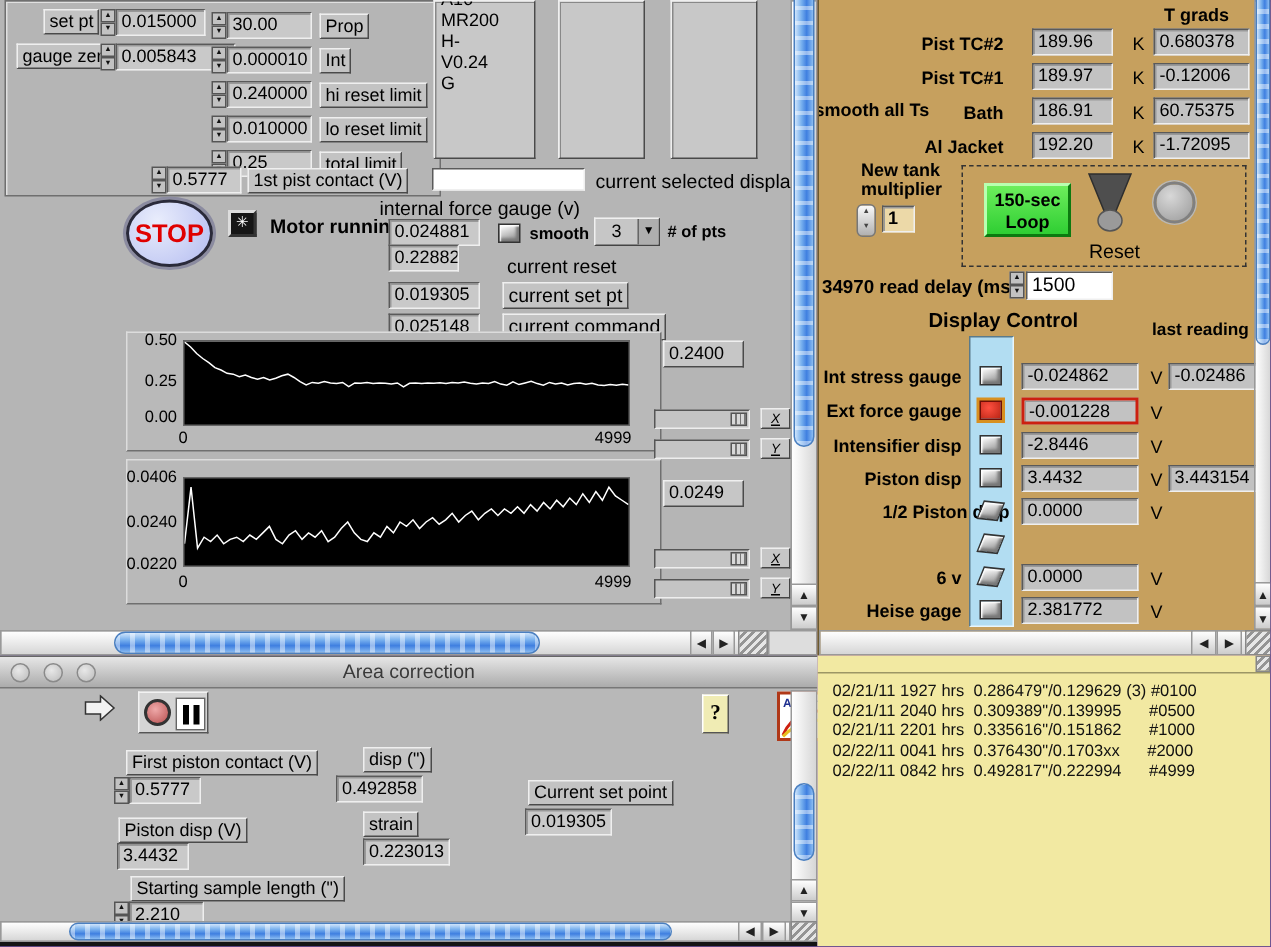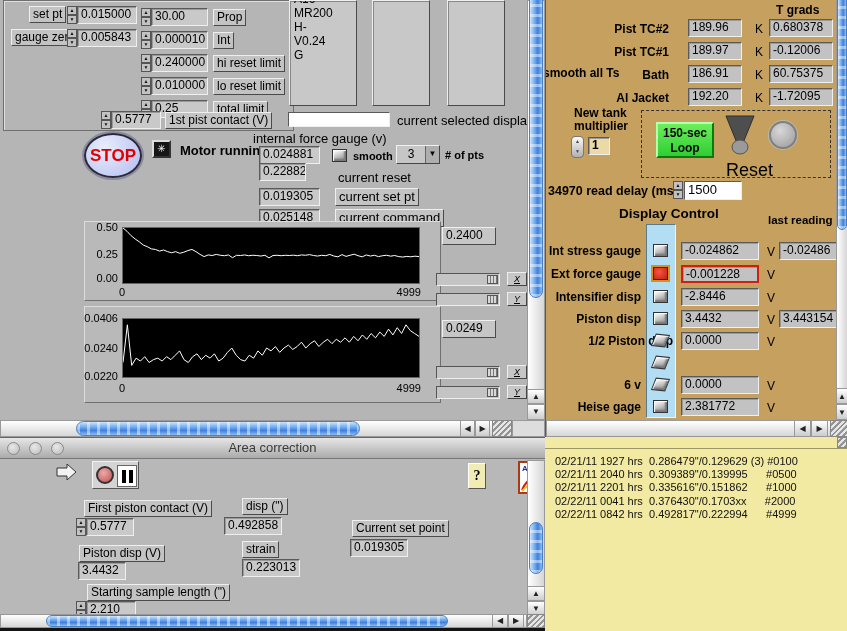--- a/index.html
+++ b/index.html
@@ -79,21 +79,21 @@
           <span class="up"></span>
           <span class="dn"></span>
         </div>
       <div class="fld" style="left:73px;top:5px;width:60px;">0.015000</div>
 
       <div class="lblbox" style="left:7px;top:28px;">gauge zero</div>
       <div class="spin" style="left:63px;top:28px;">
           <span class="up"></span>
           <span class="dn"></span>
         </div>
-      <div class="fld" style="left:73px;top:28px;width:60px;">0.005843</div>
+      <div class="fld" style="left:73px;top:28px;width:80px;">0.005843</div>
 
       <div class="spin" style="left:137px;top:7px;">
           <span class="up"></span>
           <span class="dn"></span>
         </div>
       <div class="fld" style="left:147px;top:7px;width:57px;">30.00</div>
       <div class="lblbox" style="left:209px;top:8px;">Prop</div>
 
       <div class="spin" style="left:137px;top:30px;">
           <span class="up"></span>
@@ -256,21 +256,21 @@
         <span class="dn"></span>
       </div>
     <div class="fld" style="left:42px;top:137px;width:22px;background:#ecd9a8;font-weight:bold;">1</div>
 
     <div class="dashedbox" style="left:95px;top:110px;width:190px;height:68px;"></div>
     <div class="greenbtn" style="left:110px;top:122px;width:58px;height:36px;">150-sec Loop</div>
     <svg class="abs" style="left:175px;top:113px;" width="38" height="46">
       <polygon points="5,3 33,3 22,30 16,30" fill="#4e4e4e" stroke="#2e2e2e"></polygon>
       <ellipse cx="19" cy="34" rx="8" ry="7" fill="#9a9a9a" stroke="#555"></ellipse>
     </svg>
-    <div class="lbl" style="left:180px;top:160px;font-size:18px;">Reset</div>
+    <div class="lbl" style="left:180px;top:160px;font-size:13px;">Reset</div>
     <div class="abs" style="left:223px;top:121px;width:28px;height:28px;border-radius:50%;background:radial-gradient(circle at 38% 32%,#d8d8d8,#9a9a9a);border:2px solid #808080;box-shadow:0 0 0 1px #b8b8b8;"></div>
 
     <div class="blbl" style="left:2px;top:184px;font-size:12.5px;">34970 read delay (ms)</div>
     <div class="spin" style="left:127px;top:181px;">
         <span class="up"></span>
         <span class="dn"></span>
       </div>
     <div class="fld white" style="left:138px;top:181px;width:58px;height:19px;font-size:13px;">1500</div>
 
     <div class="blbl" style="left:73px;top:206px;font-size:13.5px;">Display Control</div>

